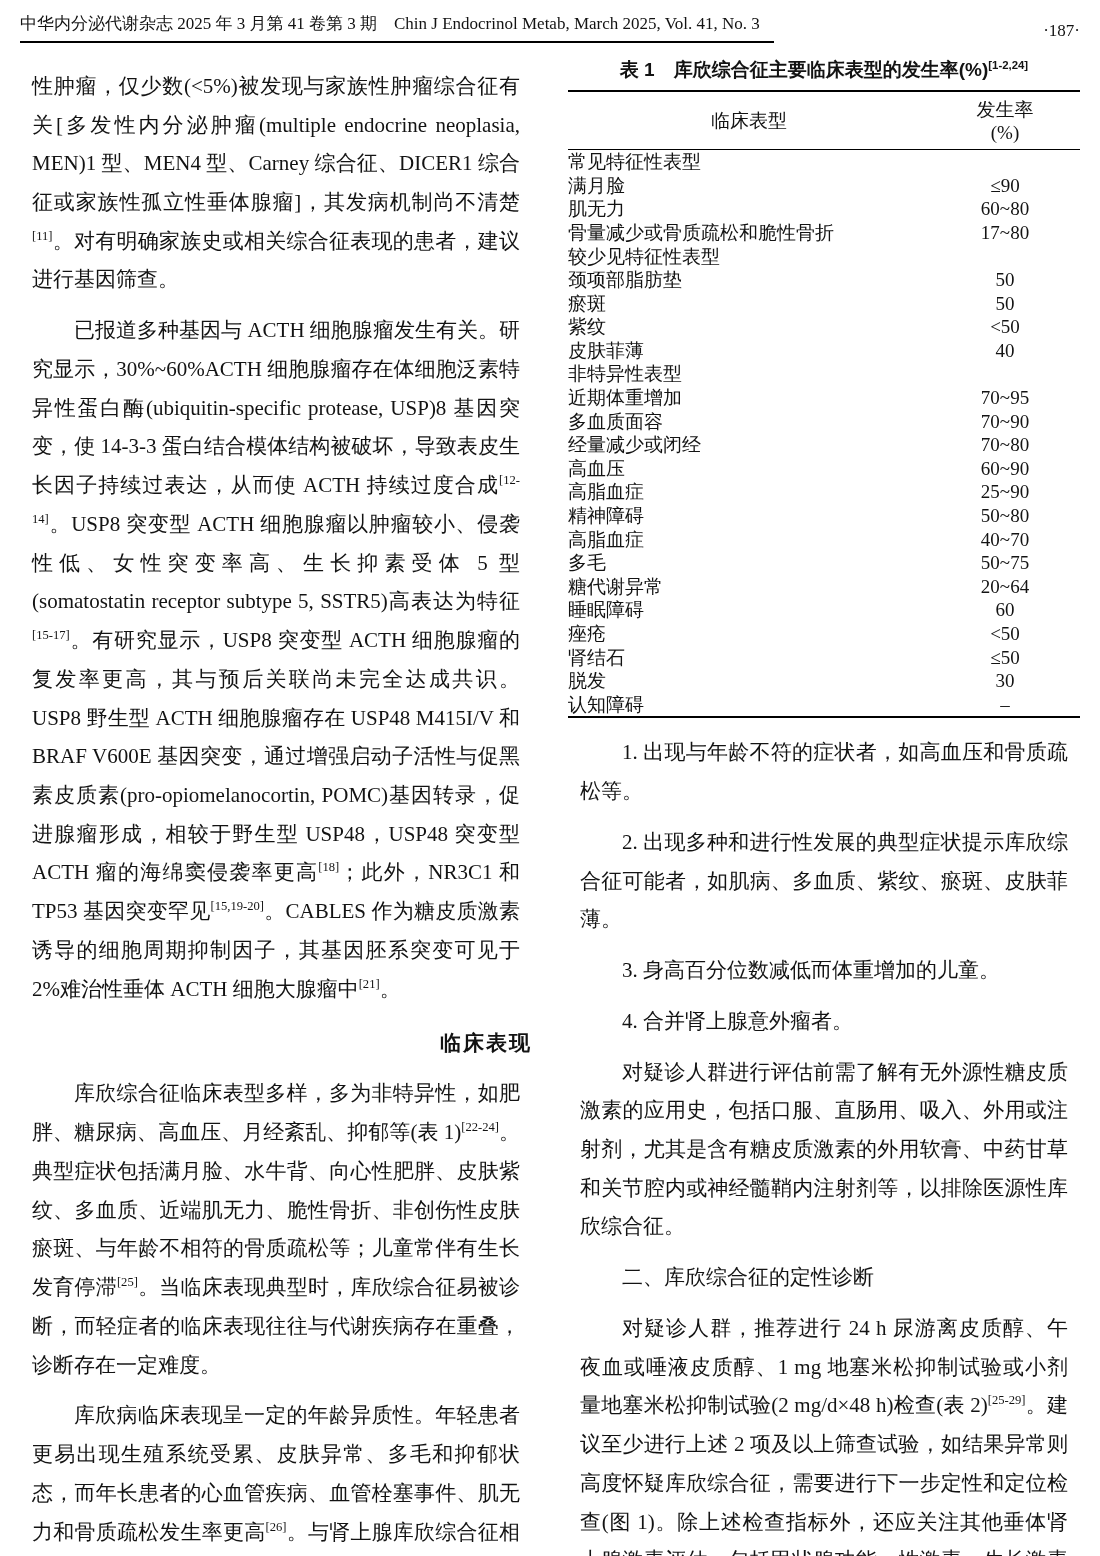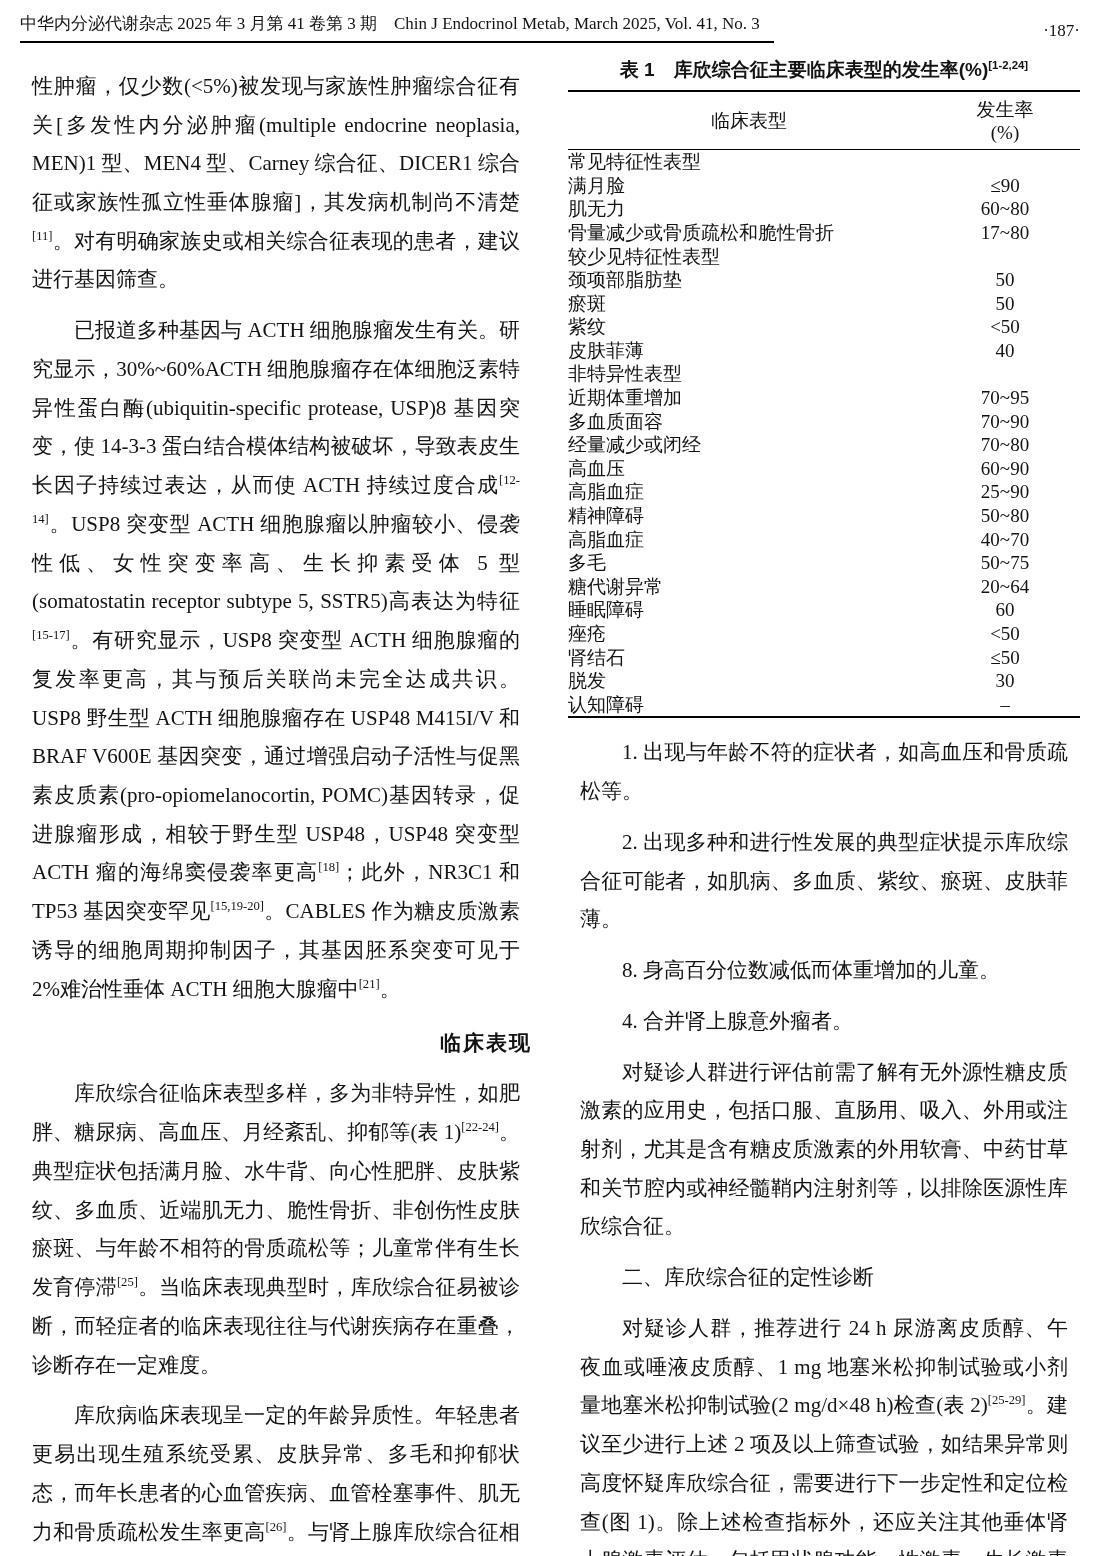--- a/index.html
+++ b/index.html
@@ -194,21 +194,21 @@
             <tr>
               <td class="cell-item">认知障碍</td>
               <td class="cell-value">–</td>
             </tr>
           </tbody>
       </table>
 
       <div class="right-paras">
           <p class="para indent">1. 出现与年龄不符的症状者，如高血压和骨质疏松等。</p>
           <p class="para indent">2. 出现多种和进行性发展的典型症状提示库欣综合征可能者，如肌病、多血质、紫纹、瘀斑、皮肤菲薄。</p>
-          <p class="para indent">8. 身高百分位数减低而体重增加的儿童。</p>
+          <p class="para indent">3. 身高百分位数减低而体重增加的儿童。</p>
           <p class="para indent">4. 合并肾上腺意外瘤者。</p>
           <p class="para indent">对疑诊人群进行评估前需了解有无外源性糖皮质激素的应用史，包括口服、直肠用、吸入、外用或注射剂，尤其是含有糖皮质激素的外用软膏、中药甘草和关节腔内或神经髓鞘内注射剂等，以排除医源性库欣综合征。</p>
           <p class="para indent">二、库欣综合征的定性诊断</p>
           <p class="para indent">对疑诊人群，推荐进行 24 h 尿游离皮质醇、午夜血或唾液皮质醇、1 mg 地塞米松抑制试验或小剂量地塞米松抑制试验(2 mg/d×48 h)检查(表 2)<sup>[25-29]</sup>。建议至少进行上述 2 项及以上筛查试验，如结果异常则高度怀疑库欣综合征，需要进行下一步定性和定位检查(图 1)。除上述检查指标外，还应关注其他垂体肾上腺激素评估，包括甲状腺功能、性激素、生长激素等<sup>[31]</sup>。</p>
           <p class="para indent">三、库欣综合征的鉴别诊断</p>
           <p class="para indent">1. 假性库欣状态：又称为非肿瘤性高皮质醇血症，为非肿瘤性原因引起下丘脑-垂体-肾上腺(hypothalamic-pituitary-adrenal, HPA)轴过度活跃，包括精神障碍、酗酒、肥胖、糖尿病、多囊卵巢综合征、妊</p>
         </div>
 
     </div>
   </div>

